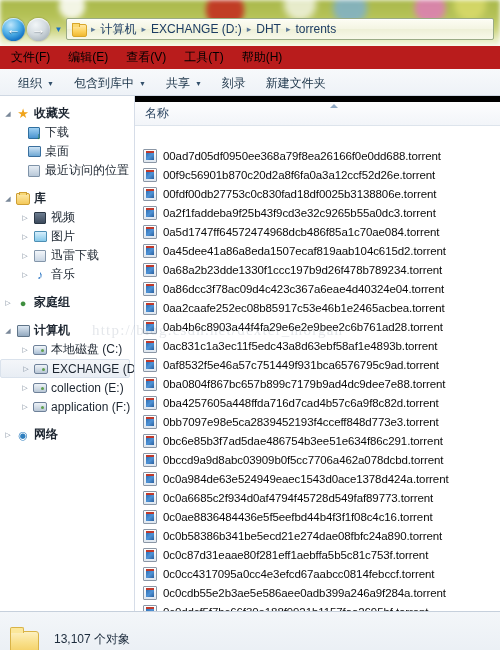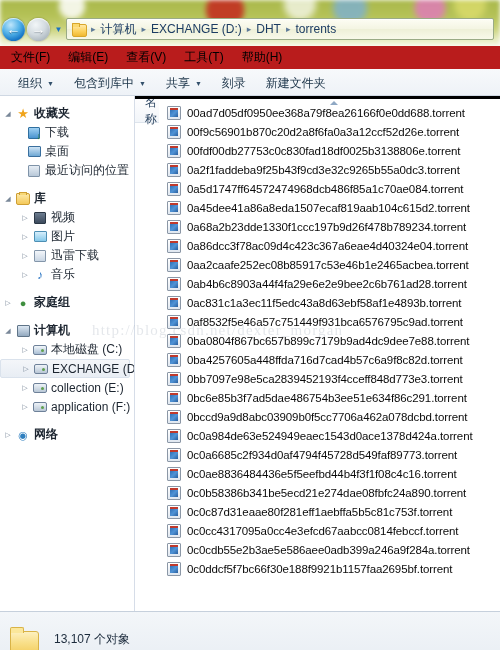--- a/index.html
+++ b/index.html
@@ -116,22 +116,22 @@
   }
   .navpane {
     width: 135px; flex: 0 0 135px; height: 100%;
     background: #ffffff;
     border-right: 1px solid #d6dde8;
     padding-top: 8px;
     overflow: hidden;
   }
   .filepane {
     flex: 1 1 auto; height: 100%; background: #ffffff;
-    display: flex; 
-    border-top: 3px solid #000000;
+    display: flex; flex-direction: column;
+    border-top: 6px solid #000000;
     overflow: hidden;
   }
 
   
   .treegroup { margin-bottom: 9px; }
   .treerow {
     display: flex; align-items: center; height: 19px;
     font-size: 12px; color: #1c2530; white-space: nowrap;
     padding-left: 2px;
   }
@@ -180,21 +180,21 @@
   }
   .sortarrow {
     position: absolute; left: 195px; top: 2px;
     width: 0; height: 0;
     border-left: 4px solid transparent; border-right: 4px solid transparent;
     border-bottom: 4px solid #8fa8c4;
   }
 
   
   .filelist {
-    flex: 1 1 auto; overflow: hidden; padding-top: 4px; position: relative;
+    flex: 1 1 auto; overflow: hidden; padding-top: 4px; position: relative; margin-top: 16px;
   }
   .frow {
     display: flex; align-items: center; height: 19px;
     padding-left: 8px; white-space: nowrap;
   }
   .ficon {
     width: 14px; height: 14px; flex: 0 0 14px; margin-right: 6px;
     background: linear-gradient(180deg,#ffffff 0%,#eef2f7 55%,#dfe7f0 100%);
     border: 1px solid #8b97a6;
     border-radius: 1px;

